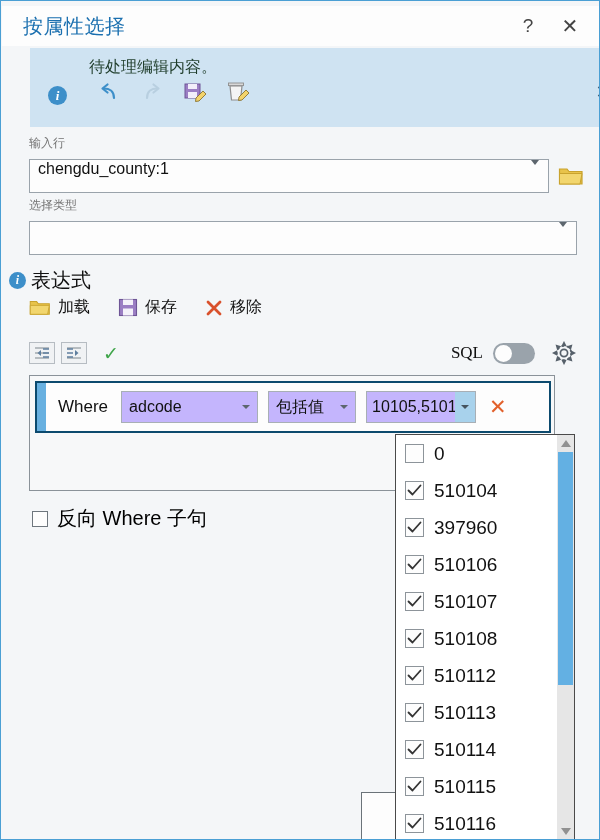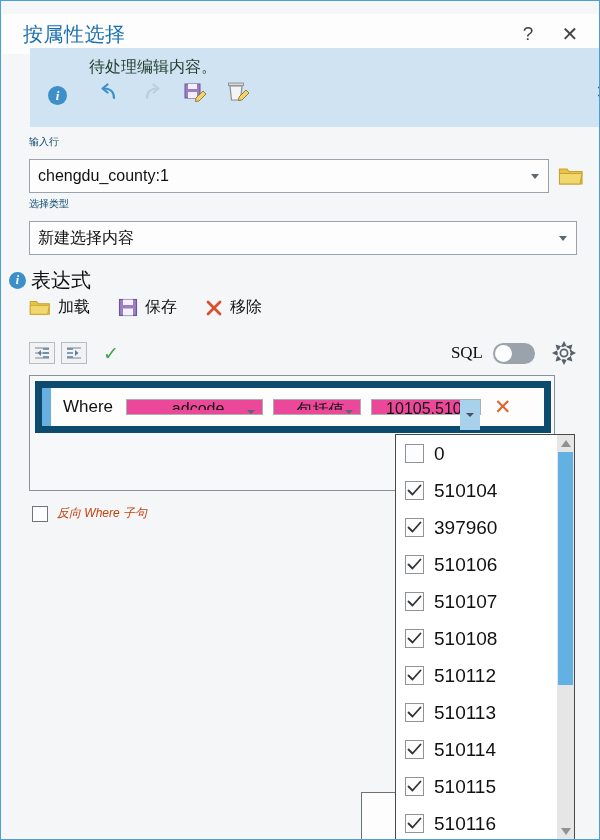--- a/index.html
+++ b/index.html
@@ -13,21 +13,21 @@
   .window {
     position: relative;
     width: 600px; height: 840px;
     background: #f4f6f8;
     border: 1px solid #4a9fd4;
     overflow: hidden;
   }
 
   
   .titlebar {
-    position: absolute; left: 1px; top: 13px;
+    position: absolute; left: 1px; top: 5px;
     width: 598px; height: 40px;
     background: #fdfdfd;
     display: flex; align-items: center;
   }
   .title-text {
     margin-left: 21px;
     font-size: 20px;
     color: #1a6faf;
     letter-spacing: 0.5px;
   }
@@ -74,30 +74,30 @@
   }
 
   
   .body-area {
     position: absolute; left: 1px; top: 126px;
     width: 598px; height: 712px;
     background: #f4f6f8;
   }
 
   .field-label {
-    font-size: 10px; color: #0c4a6e;
+    font-size: 12px; color: #737373;
   }
   .lbl-inputrow { position: absolute; left: 27px; top: 8px; }
   .lbl-seltype  { position: absolute; left: 27px; top: 70px; }
 
   .combo {
     position: absolute;
     background: #fdfdfd;
     border: 1px solid #9aa3ab;
-    display: flex; align-items: center;
+    display: flex; 
     font-size: 16px; color: #111;
     cursor: pointer;
   }
   .combo .cval { padding-left: 8px; overflow: hidden; white-space: nowrap; }
   .combo .carrow {
     margin-left: auto; margin-right: 9px;
     width: 0; height: 0;
     border-left: 4.5px solid transparent;
     border-right: 4.5px solid transparent;
     border-top: 5px solid #5d666e;
@@ -164,34 +164,34 @@
   .clause-box {
     position: absolute; left: 27px; top: 248px;
     width: 526px; height: 116px;
     background: #f7f8f9;
     border: 1px solid #8a9299;
   }
   .clause-row {
     position: absolute; left: 5px; top: 5px;
     width: 516px; height: 52px;
     background: #fdfdfd;
-    border: 7px solid #0c4a6e;
+    border: 2px solid #0c4a6e;
     display: flex; align-items: center;
   }
   .clause-accent {
     width: 9px; height: 100%;
     background: #68b0e0;
   }
   .where-kw {
     font-size: 17px; color: #111; margin-left: 12px; margin-right: 13px;
   }
   .mini-combo {
-    background: #ec4899; border: 1px solid #a8afb5;
-    height: 16px; display: flex; align-items: center;
-    font-size: 16px; color: #111; cursor: pointer; flex-direction: column;
+    background: #c4b5fd; border: 1px solid #a8afb5;
+    height: 32px; display: flex; align-items: center;
+    font-size: 16px; color: #111; cursor: pointer;
   }
   .mini-combo .mval { padding-left: 7px; overflow: hidden; white-space: nowrap; }
   .mini-combo .marrow {
     margin-left: auto; margin-right: 7px;
     width: 0; height: 0;
     border-left: 4px solid transparent;
     border-right: 4px solid transparent;
     border-top: 4.5px solid #5d666e;
   }
   #mc-field { width: 137px; }
@@ -228,21 +228,21 @@
     position: absolute; left: 30px; top: 378px;
     display: flex; align-items: center; gap: 9px;
     cursor: pointer;
   }
   .cbx {
     width: 16px; height: 16px;
     border: 1px solid #6e767d; background: #fdfdfd;
     display: flex; align-items: center; justify-content: center;
     font-size: 13px; color: #333;
   }
-  .invert-label { font-size: 12px; color: #c2410c; font-style: italic; }
+  .invert-label { font-size: 20px; color: #000000; }
 
   
   .partial-btn {
     position: absolute; left: 360px; top: 791px;
     width: 42px; height: 48px;
     background: #fdfdfd; border: 1px solid #6b7379;
   }
 
   
   .dropdown {
@@ -363,21 +363,20 @@
     </div>
     <div class="folder-btn">
       <svg width="26" height="22" viewBox="0 0 26 22">
         <path d="M1.5 4 L9 4 L11 6.5 L24 6.5 L24 19 L1.5 19 Z" fill="#e8c34a" stroke="#c9a32e" stroke-width="1.2"></path>
         <path d="M1.5 8.5 L24 8.5 L22 19 L1.5 19 Z" fill="#f2d66e" stroke="#c9a32e" stroke-width="1"></path>
       </svg>
     </div>
 
     <div class="field-label lbl-seltype">选择类型</div>
     <div class="combo" id="combo-seltype">
-      <span class="cval">新建选择内容</span>
       <span class="carrow"></span>
     </div>
 
     <div class="expr-head">
       <span class="info-icon2">i</span>
       <span class="expr-title">表达式</span>
     </div>
 
     <div class="expr-actions">
       <div class="expr-action">

